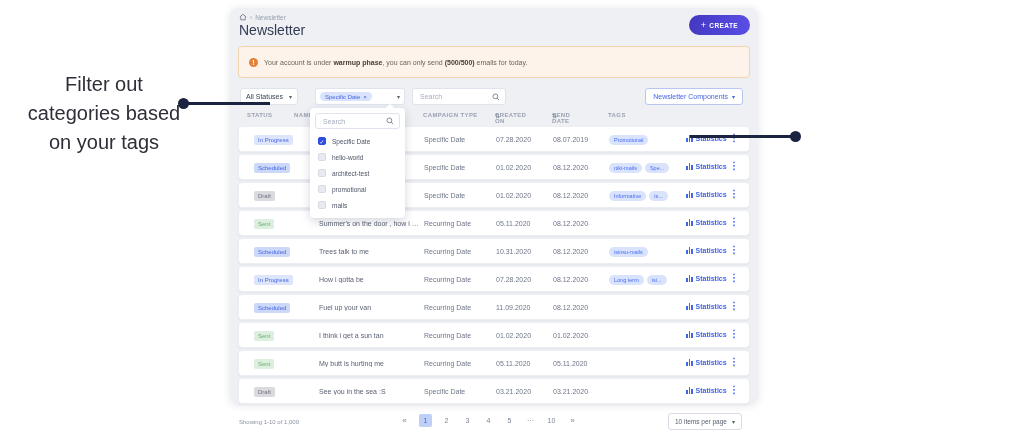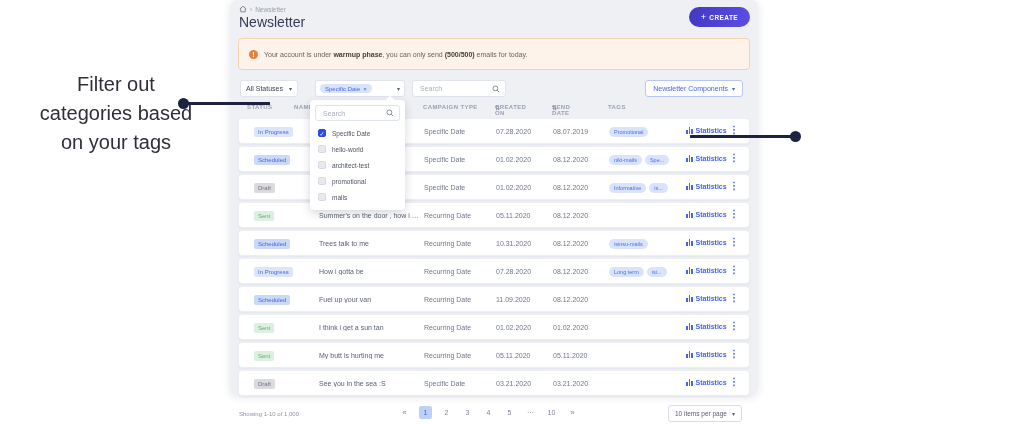--- a/index.html
+++ b/index.html
@@ -1,27 +1,27 @@
 <!DOCTYPE html>
 <html><head>
 <meta charset="utf-8">
 <style>
   html,body{margin:0;padding:0;background:#fff;}
   .canvas{position:relative;width:1024px;height:434px;background:#fff;overflow:hidden;
           font-family:"Liberation Sans",sans-serif;}
 
   
-  .annot{position:absolute;font-size:20px;line-height:1.45;color:#2e2f38;text-align:center;white-space:pre-line;padding-left:12px;}
+  .annot{position:absolute;font-size:20px;line-height:1.45;color:#2e2f38;text-align:center;white-space:pre-line;}
   .annot.left{left:0;top:70px;width:208px;}
   .annot.right{left:788px;top:104px;width:228px;}
   .conn-line{position:absolute;height:2.5px;background:#1b2340;z-index:20;}
   .conn-dot{position:absolute;width:11px;height:11px;border-radius:50%;background:#1b2340;z-index:21;}
 
   
-  .app{position:absolute;left:230px;top:0;width:528px;height:396px;background:#eef0f4;
+  .app{position:absolute;left:230px;top:8px;width:528px;height:396px;background:#eef0f4;
        border-radius:8px;box-shadow:0 1px 8px rgba(25,35,70,.12);}
 
   .breadcrumb{position:absolute;left:9px;top:5px;display:flex;align-items:center;gap:3px;
               font-size:6.5px;color:#9aa0ae;}
   .page-title{position:absolute;left:9px;top:14px;font-size:14px;color:#343b52;font-weight:500;}
   .create-btn{position:absolute;right:8px;top:7px;height:20px;padding:0 12px;border-radius:10px;
               background:linear-gradient(100deg,#4338c0,#5a4ee6);color:#fff;font-size:6.5px;font-weight:700;
               letter-spacing:.4px;display:flex;align-items:center;gap:3px;}
   .create-btn .plus{font-size:9px;font-weight:400;}
 

